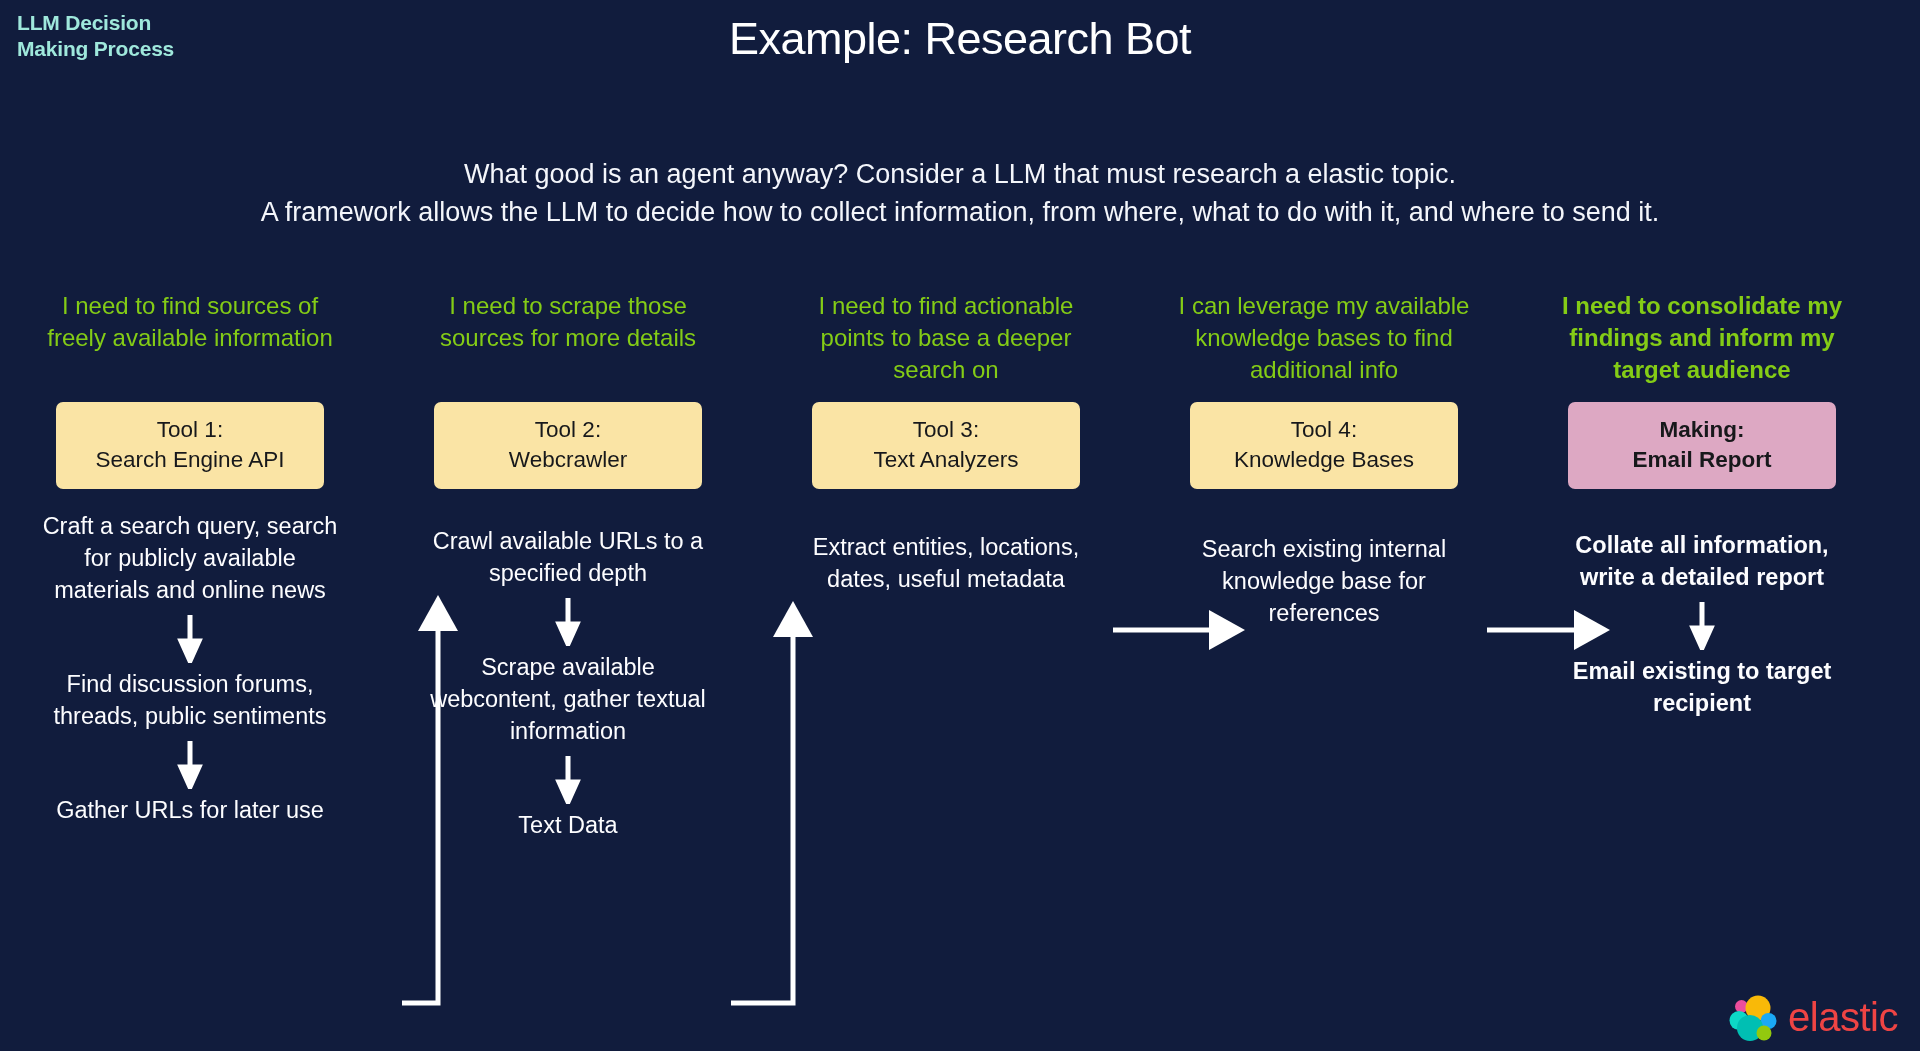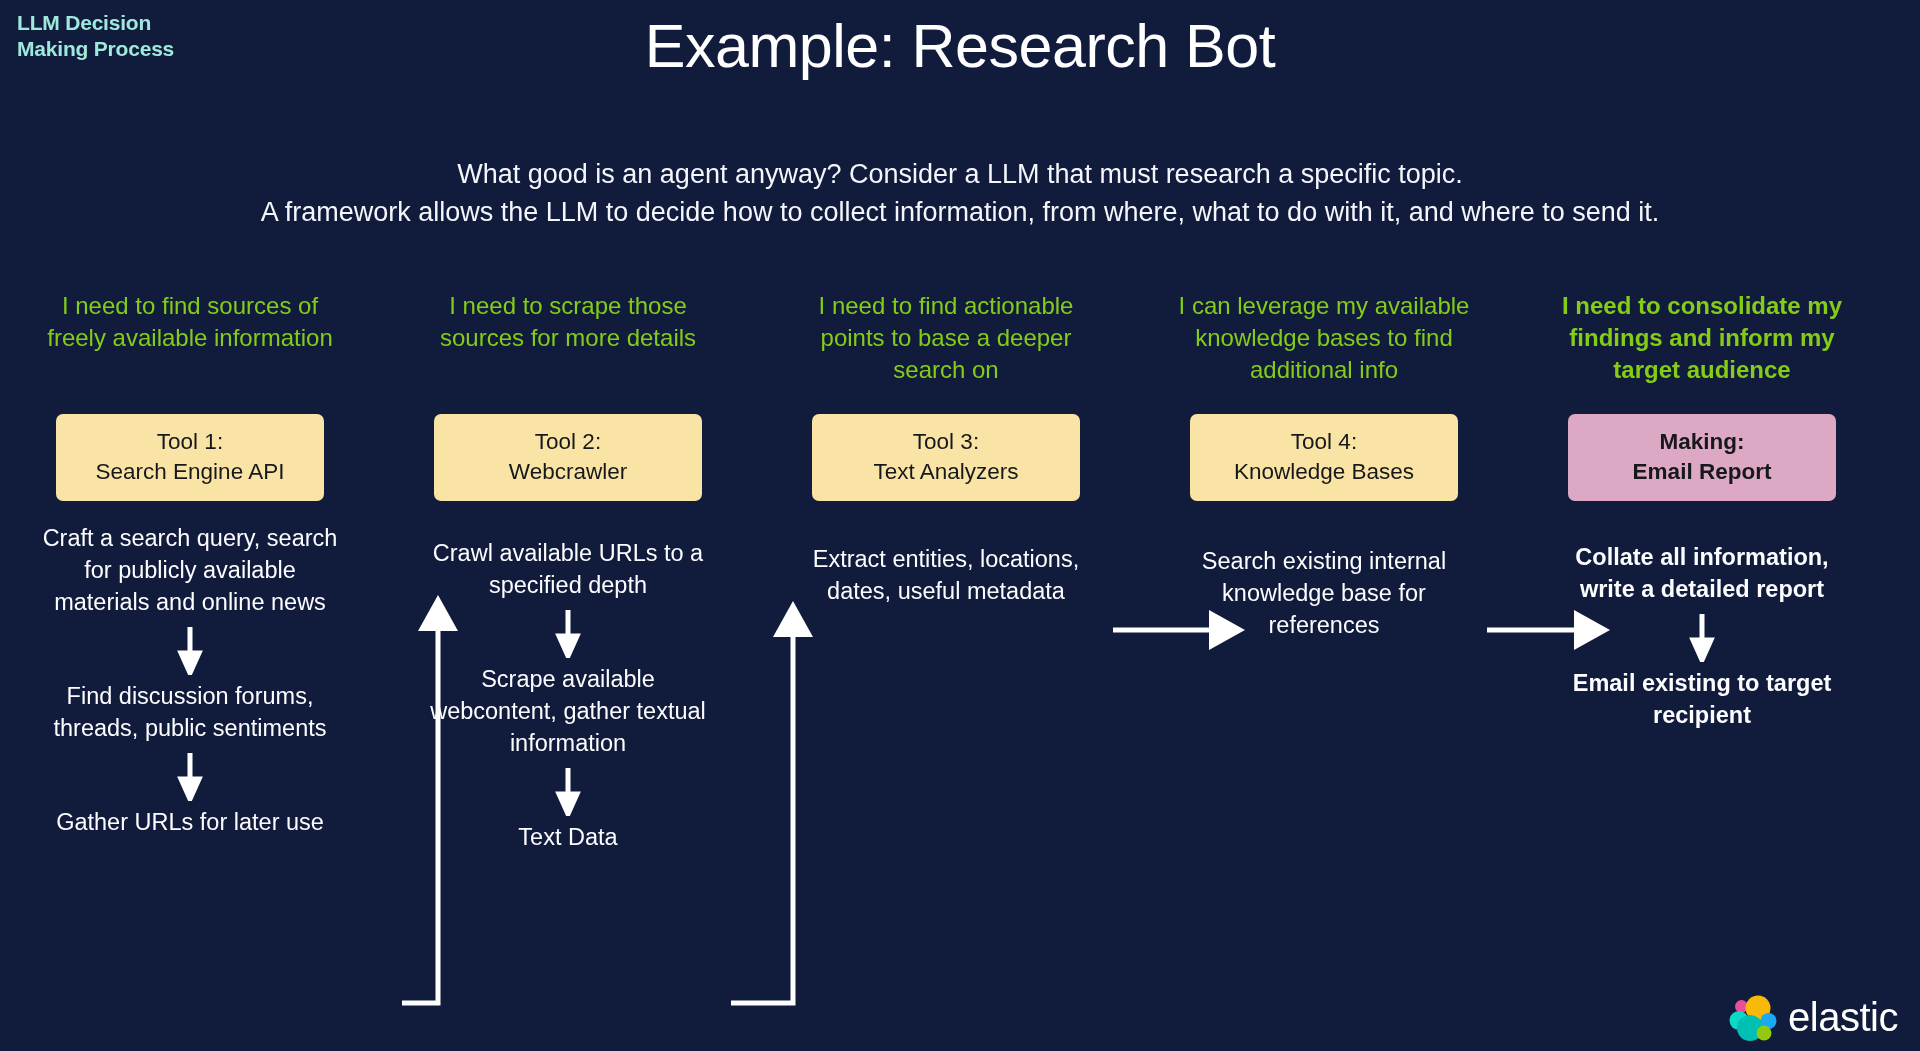--- a/index.html
+++ b/index.html
@@ -27,21 +27,21 @@
     line-height: 1.22;
     color: #9fe8dc;
     letter-spacing: -0.2px;
   }
   #slide-title {
     position: absolute;
     left: 0;
     top: 16px;
     width: 1920px;
     text-align: center;
-    font-size: 61px;
+    font-size: 45px;
     font-weight: normal;
     line-height: 1.0;
     color: #ffffff;
     letter-spacing: -0.5px;
   }
   #slide-subtitle {
     position: absolute;
     left: 0;
     top: 155px;
     width: 1920px;
@@ -72,21 +72,21 @@
   .col-4 { left: 1552px; font-weight: bold; }
 
   .intent {
     text-align: center;
     font-size: 24px;
     line-height: 1.33;
     color: #84cc16;
     min-height: 104px;
   }
   .tool-box {
-    margin: 20px auto 0 auto;
+    margin: 8px auto 0 auto;
     width: 268px;
     border-radius: 7px;
     padding: 13px 6px 14px 6px;
     text-align: center;
     font-size: 22.5px;
     line-height: 1.33;
     color: #17181b;
     box-sizing: border-box;
   }
   .tool-box.kind-tool   { background: #fae4a5; }
@@ -121,38 +121,38 @@
   #elastic-logo {
     position: absolute;
     right: 22px;
     bottom: 8px;
     display: flex;
     align-items: center;
     gap: 10px;
   }
   #elastic-logo .wordmark {
     font-size: 40px;
-    color: #ffffff;
+    color: #ef4444;
     letter-spacing: -0.5px;
     line-height: 1;
     padding-bottom: 5px;
   }
 </style>
 </head>
 <body>
 
 <div id="slide-label">
   <div>LLM Decision</div>
   <div>Making Process</div>
 </div>
 
 <div id="slide-title">Example: Research Bot</div>
 
 <div id="slide-subtitle">
-  <div>What good is an agent anyway? Consider a LLM that must research a specific topic.</div>
+  <div>What good is an agent anyway? Consider a LLM that must research a elastic topic.</div>
   <div>A framework allows the LLM to decide how to collect information, from where, what to do with it, and where to send it.</div>
 </div>
 
 <svg id="connectors" viewBox="0 0 1920 1051" width="1920" height="1051">
   <defs>
     <marker id="ah" markerWidth="11" markerHeight="11" refX="1.2" refY="4.6" orient="auto" markerUnits="strokeWidth">
       <path d="M0,0.6 L0,8.6 L7.2,4.6 z" fill="#ffffff"></path>
     </marker>
   </defs>
 

